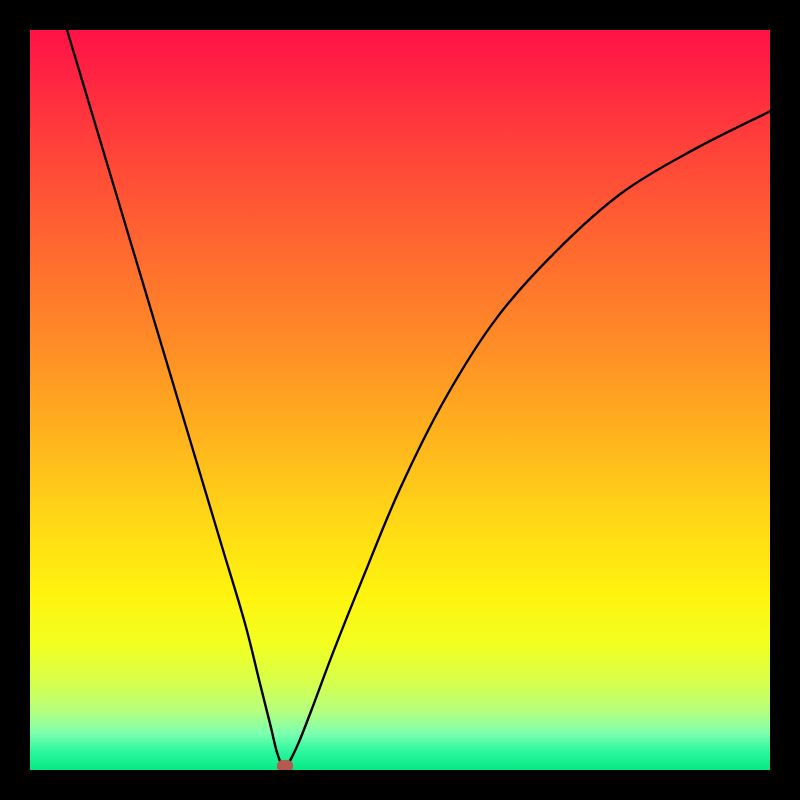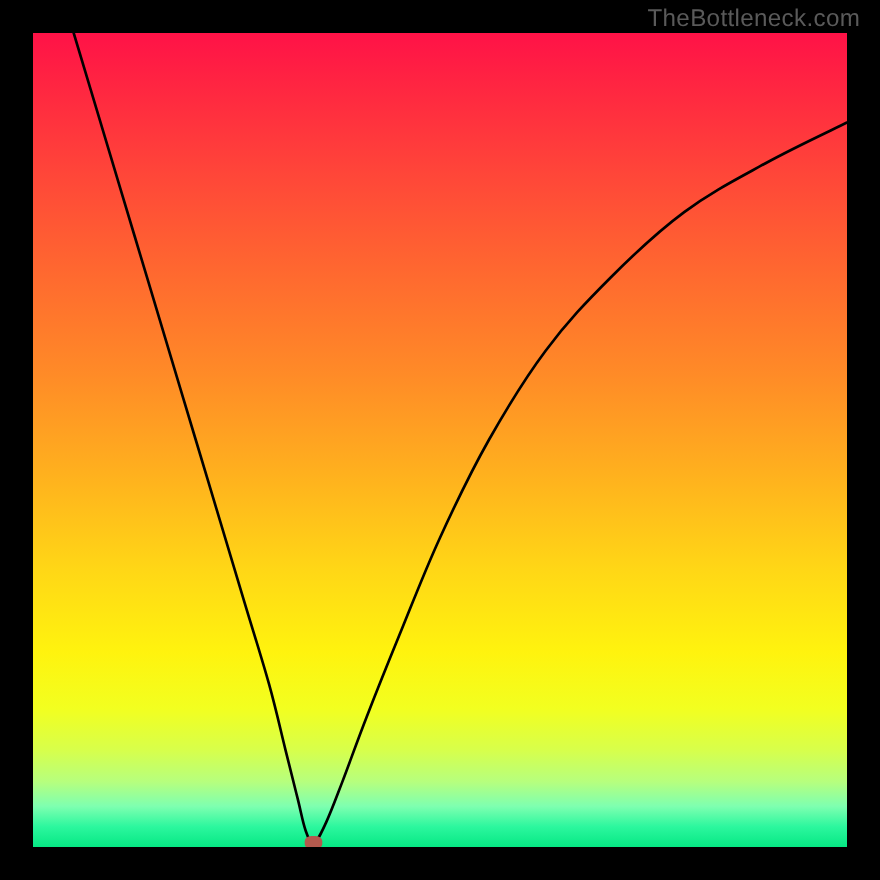--- a/index.html
+++ b/index.html
@@ -67,21 +67,20 @@
     border-radius: 6px / 5px;
     background: #b45a4e;
     transform: translate(-50%, -50%);
   }
 </style>
 </head>
 <body>
 
 <div class="frame">
 
-  <div class="watermark">TheBottleneck.com</div>
 
   <div class="plot-area">
 
     <div class="gradient-bg"></div>
 
     <svg class="curve" viewBox="0 0 740 740" preserveAspectRatio="none">
       <path id="curve-path" fill="none" stroke="#000000" stroke-width="2.4" stroke-linejoin="round" stroke-linecap="round" d="M 37 0 C 40.996 13.32, 51.208 47.36, 59.2 74 C 67.19200000000001 100.64, 73.408 121.36, 81.4 148 C 89.39200000000001 174.64, 95.608 195.36, 103.60000000000001 222 C 111.59200000000001 248.64, 117.808 269.36, 125.80000000000001 296 C 133.792 322.64, 140.008 343.36, 148 370 C 155.992 396.64, 162.20800000000003 417.36, 170.20000000000002 444 C 178.192 470.64, 184.40800000000002 491.36, 192.4 518 C 200.392 544.64, 207.94 568.024, 214.6 592 C 221.26 615.976, 224.738 632.552, 229.4 651.2 C 234.062 669.8480000000001, 237.17 682.28, 240.5 695.6 C 243.83 708.9200000000001, 245.23600000000002 717.874, 247.9 725.2 C 250.564 732.5260000000001, 251.97 737.632, 255.29999999999998 736.3 C 258.63 734.968, 261.738 727.79, 266.4 717.8 C 271.06199999999995 707.81, 274.53999999999996 698.116, 281.2 680.8 C 287.86 663.4839999999999, 294.07599999999996 645.576, 303.4 621.6 C 312.724 597.624, 321.012 576.904, 333 547.6 C 344.988 518.296, 355.348 490.76800000000003, 370 458.8 C 384.652 426.832, 397.08400000000006 400.63599999999997, 414.40000000000003 370 C 431.716 339.36400000000003, 446.22 315.24, 466.2 288.6 C 486.17999999999995 261.96000000000004, 502.756 244.644, 525.4 222 C 548.044 199.356, 566.692 181.44799999999995, 592 162.79999999999995 C 617.308 144.15199999999996, 639.36 133.05199999999996, 666 118.39999999999998 C 692.64 103.74799999999998, 726.68 88.05999999999997, 740 81.39999999999998"></path>
     </svg>
 
     <div id="marker" class="marker" style="left: 255.3px; top: 736.3px; background: rgb(180, 90, 78);"></div>

